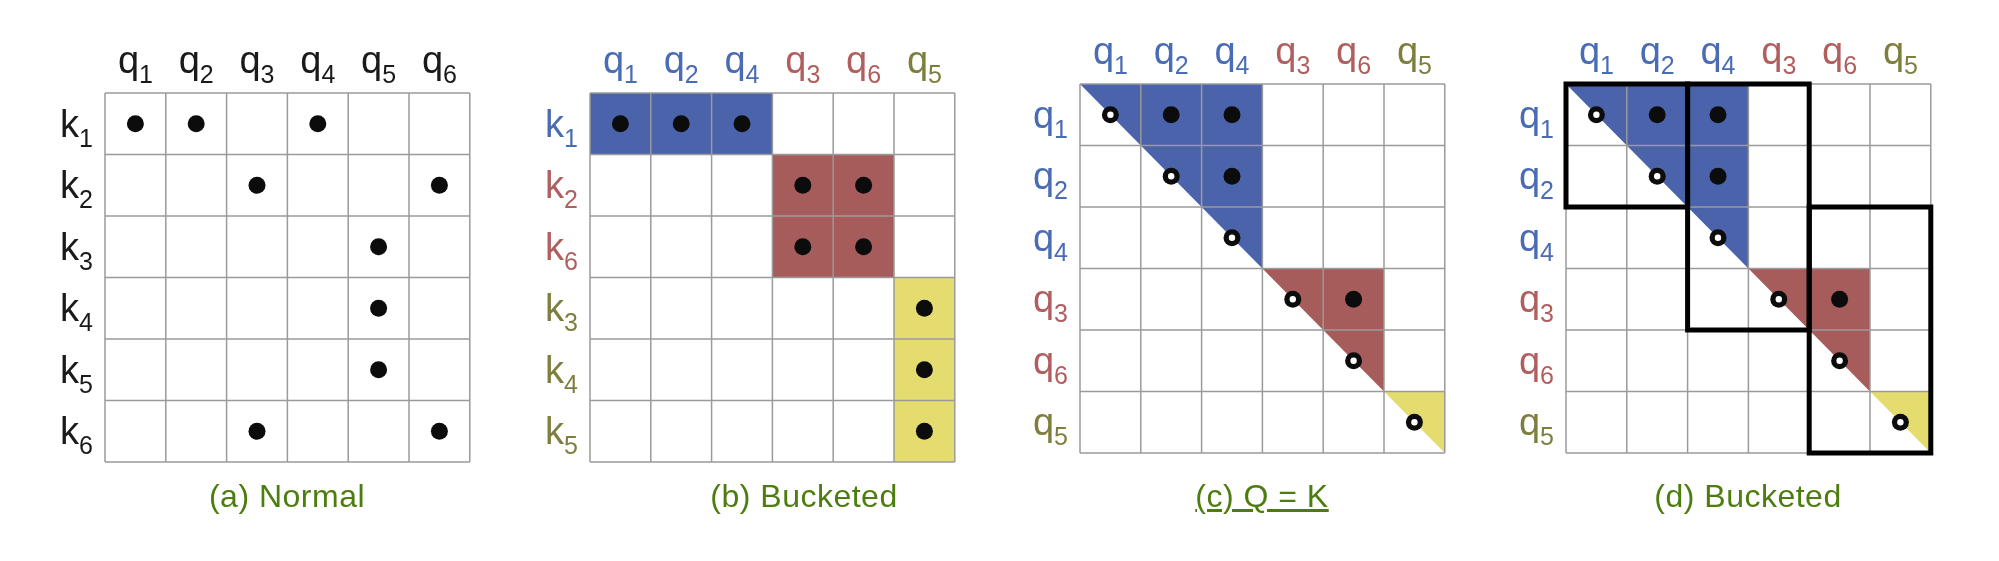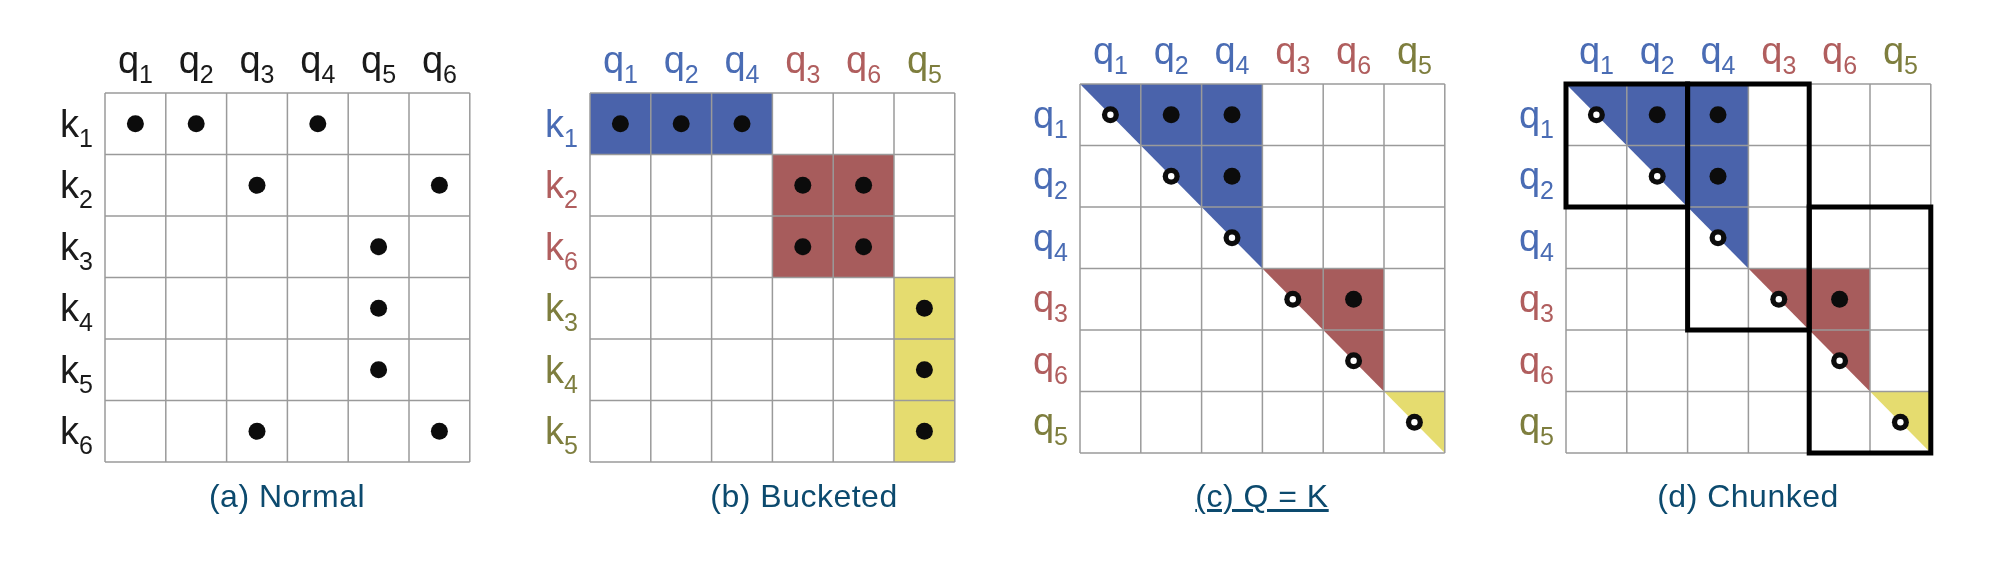--- a/index.html
+++ b/index.html
@@ -24,21 +24,21 @@
   }
   svg text {
     font-family: "Liberation Sans", "DejaVu Sans", sans-serif;
   }
   .caption {
     position: absolute;
     top: 478px;
     width: 340px;
     text-align: center;
     font-size: 32px;
-    color: #0c4a6e;
+    color: #4d7c0f;
     letter-spacing: 0.5px;
   }
   .cap-a { left: 117px; }
   .cap-b { left: 634px; }
   .cap-c { left: 1092px; text-decoration: underline; }
   .cap-d { left: 1578px; }
 </style>
 </head>
 <body>
 
@@ -225,14 +225,14 @@
         <text x="1554" y="189.25" text-anchor="end" font-size="38" fill="#4a6cb4"><tspan>q</tspan><tspan dy="10" font-size="25">2</tspan></text>
         <text x="1554" y="250.75" text-anchor="end" font-size="38" fill="#4a6cb4"><tspan>q</tspan><tspan dy="10" font-size="25">4</tspan></text>
         <text x="1554" y="312.25" text-anchor="end" font-size="38" fill="#b05e5e"><tspan>q</tspan><tspan dy="10" font-size="25">3</tspan></text>
         <text x="1554" y="373.75" text-anchor="end" font-size="38" fill="#b05e5e"><tspan>q</tspan><tspan dy="10" font-size="25">6</tspan></text>
         <text x="1554" y="435.25" text-anchor="end" font-size="38" fill="#7e7e3e"><tspan>q</tspan><tspan dy="10" font-size="25">5</tspan></text>
       </g>
     </svg>
   <div class="caption cap-a">(a) Normal</div>
   <div class="caption cap-b">(b) Bucketed</div>
   <div class="caption cap-c">(c) Q = K</div>
-  <div class="caption cap-d">(d) Chunked</div>
+  <div class="caption cap-d">(d) Bucketed</div>
 </div>
 
 </body></html>

